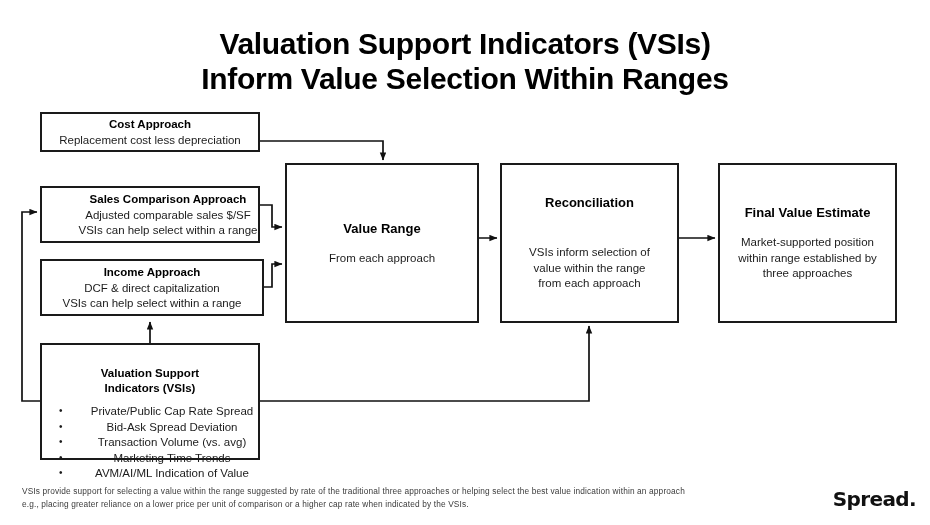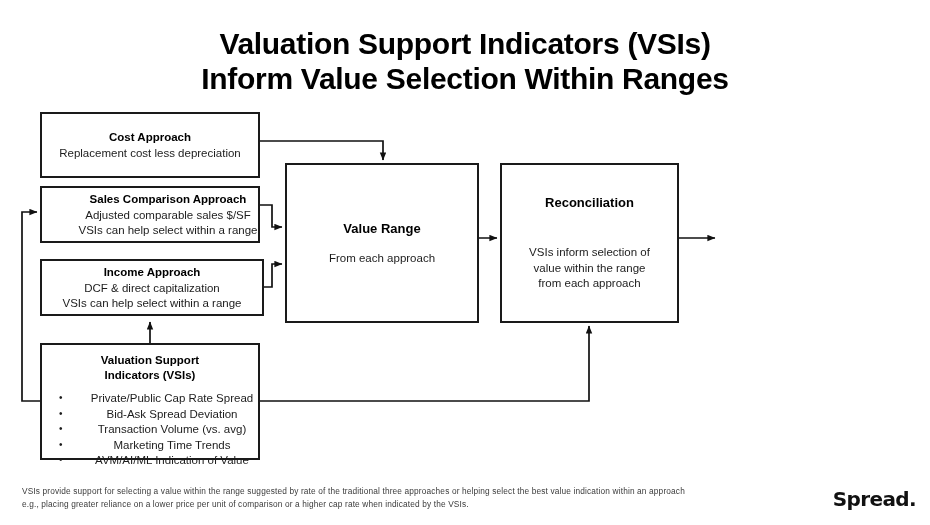--- a/index.html
+++ b/index.html
@@ -58,25 +58,25 @@
     color: #000;
   }
   .box .bd {
     font-size: 11.5px;
     line-height: 15px;
     color: #1c1c1c;
   }
   .box .bd .ln { display: block; }
 
   
-  #box-cost    { left: 40px;  top: 112px; width: 220px; height: 66px; }
+  #box-cost    { left: 40px;  top: 112px; width: 220px; height: 40px; }
   #box-sales   { left: 40px;  top: 186px; width: 220px; height: 57px; padding-left: 36px; }
   #box-income  { left: 40px;  top: 259px; width: 224px; height: 57px; }
   #box-vsi     { left: 40px;  top: 343px; width: 220px; height: 117px;
-                 justify-content: flex-start; padding-top: 8px; }
+                 justify-content: flex-start; padding-top: 21px; }
 
   #box-cost .hd, #box-sales .hd, #box-income .hd { margin-bottom: 1px; }
 
   
   #box-range   { left: 285px; top: 163px; width: 194px; height: 160px; }
   #box-recon   { left: 500px; top: 163px; width: 179px; height: 160px; gap: 20px; }
   #box-final   { left: 718px; top: 163px; width: 179px; height: 160px; }
   .bigbox .hd { font-weight: bold; font-size: 13px; line-height: 17px; margin-bottom: 14px; }
   .bigbox .bd { font-size: 11.5px; line-height: 15.5px; }
 
@@ -222,20 +222,28 @@
 
   <div class="box bigbox" id="box-recon">
     <div class="hd">Reconciliation</div>
     <div class="bd">
       <span class="ln">VSIs inform selection of</span>
       <span class="ln">value within the range</span>
       <span class="ln">from each approach</span>
     </div>
   </div>
 
+  <div class="box bigbox" id="box-final">
+    <div class="hd">Final Value Estimate</div>
+    <div class="bd">
+      <span class="ln">Market-supported position</span>
+      <span class="ln">within range established by</span>
+      <span class="ln">three approaches</span>
+    </div>
+  </div>
 
   <div id="footer">
     <span class="ln">VSIs provide support for selecting a value within the range suggested by rate of the traditional three approaches or helping select the best value indication within an approach</span>
     <span class="ln">e.g., placing greater reliance on a lower price per unit of comparison or a higher cap rate when indicated by the VSIs.</span>
   </div>
 
   <div id="logo">Spread.</div>
 
 </div>
 

